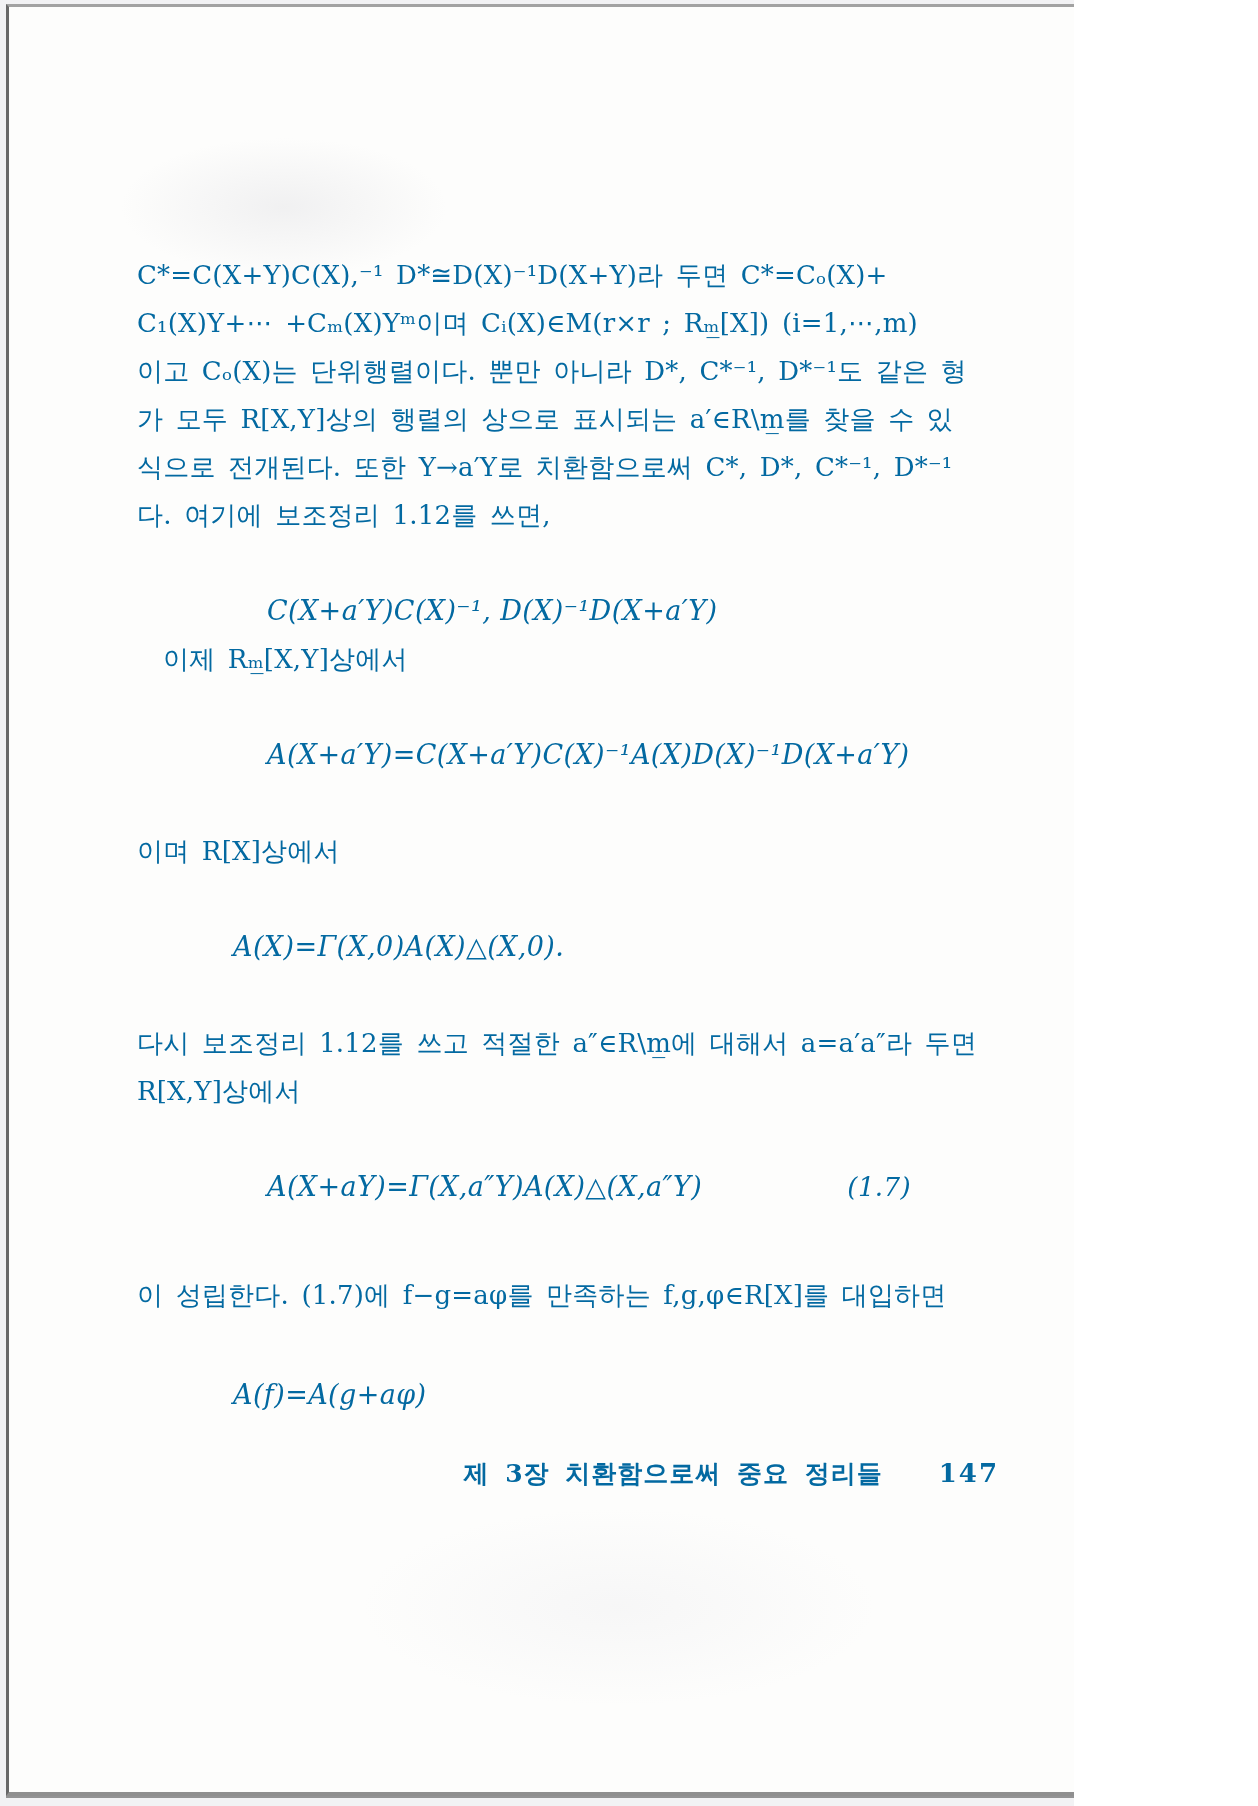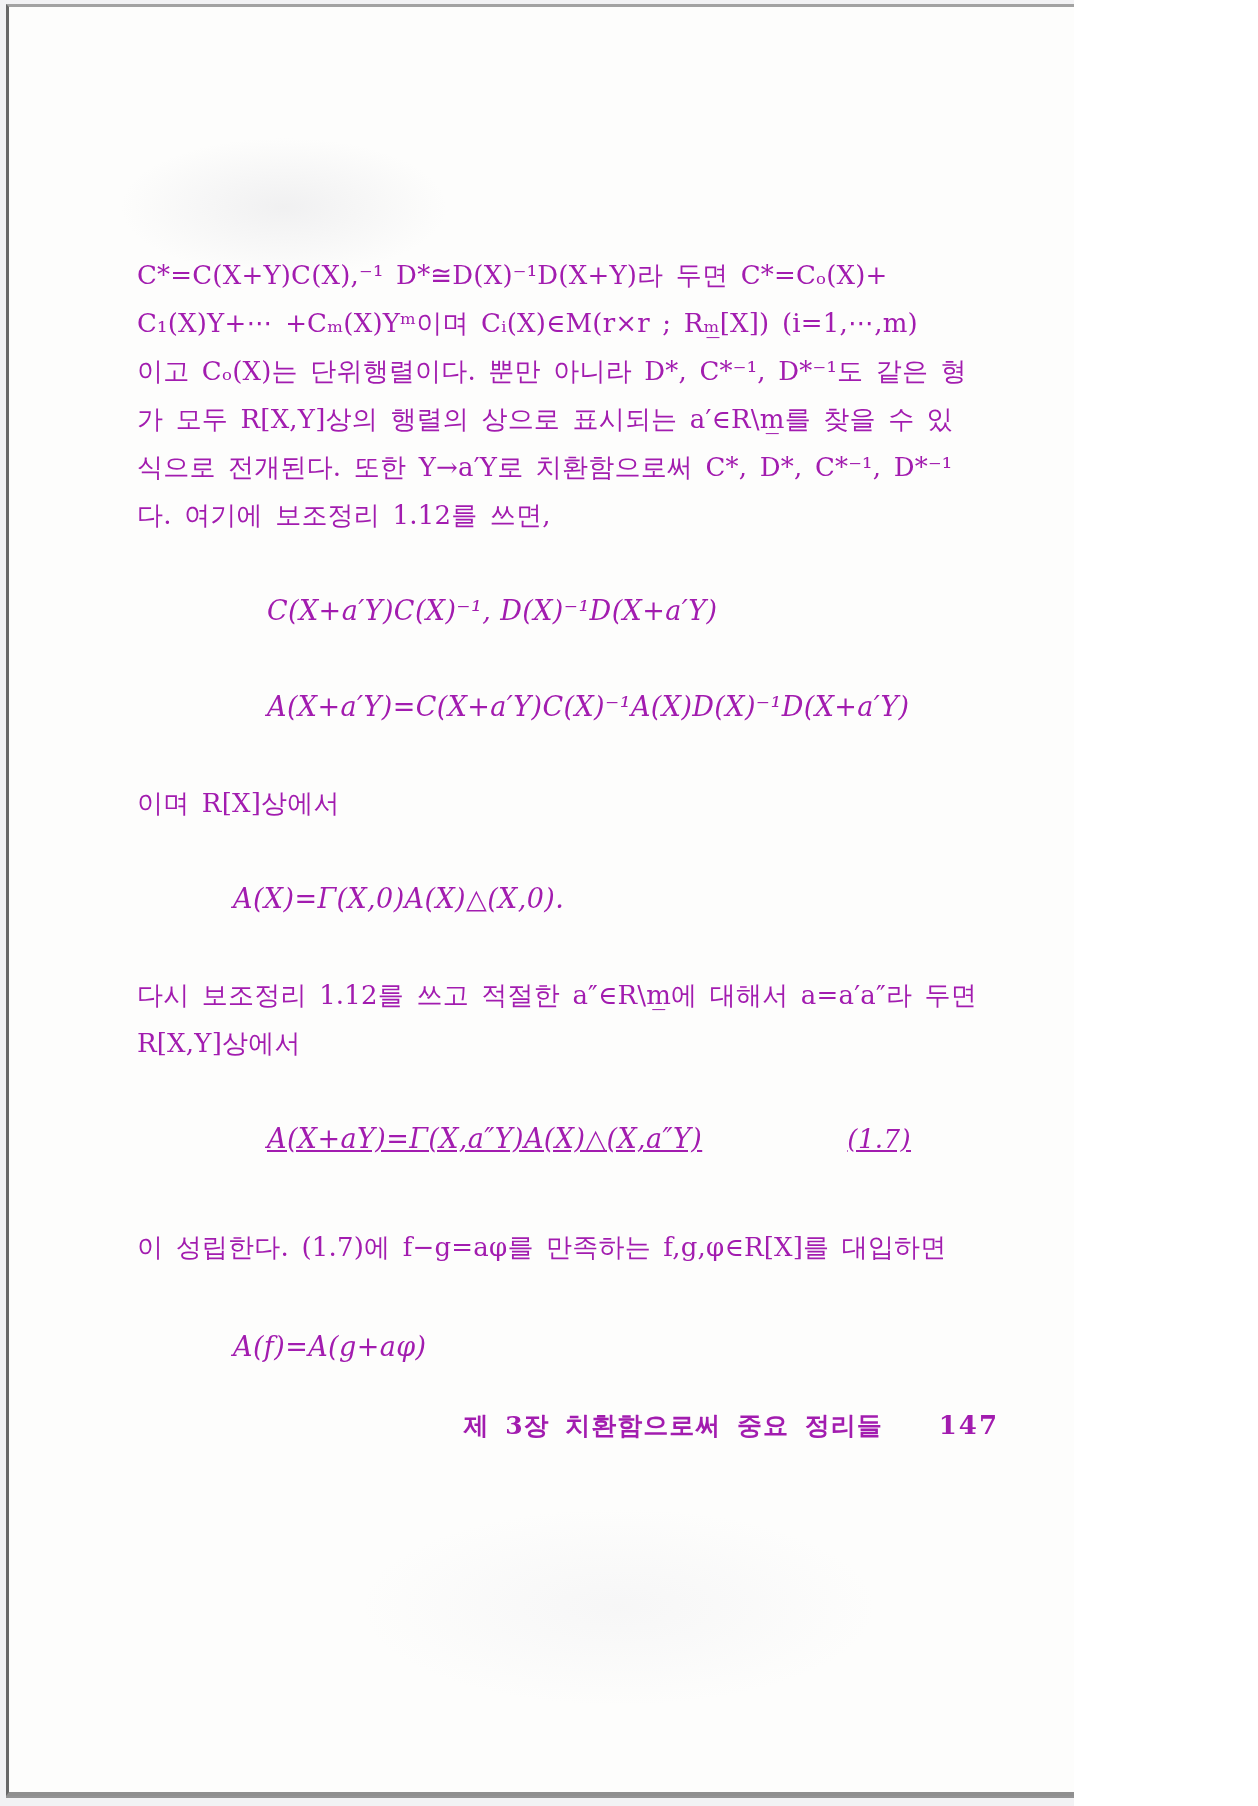--- a/index.html
+++ b/index.html
@@ -1,20 +1,20 @@
 <!DOCTYPE html>
 <html><head>
 <meta charset="utf-8">
 <style>
   html,body { margin:0; padding:0; }
   .canvas {
     position:relative; width:1074px; height:1806px;
     background:#f2f2f4; overflow:hidden;
     font-family:"DejaVu Serif","Liberation Serif","DejaVu Sans",serif;
-    color:#a21caf;
+    color:#0369a1;
   }
   .page {
     position:absolute; left:6px; top:4px; width:1194px; height:1792px;
     box-sizing:border-box; background:#fdfdfc;
     border-top:3px solid #a2a2a2;
     border-left:3px solid #686868;
     border-bottom:4px solid #8f8f8f;
     box-shadow:0 2px 0 rgba(70,70,70,0.55);
   }
   .edge-svg {
@@ -38,21 +38,21 @@
   .line {
     height:48px; line-height:48px; font-size:26px;
     white-space:nowrap; word-spacing:4px; letter-spacing:0.2px;
   }
   .indent1 { padding-left:26px; }
   .block { margin-top:48px; }
   .equation {
     height:48px; line-height:48px; font-size:27px;
     font-style:italic; white-space:nowrap; letter-spacing:0.4px;
   }
-  .eq-row { display:flex; align-items:flex-end;text-decoration:underline; }
+  .eq-row { display:flex; align-items:flex-end; }
   .eq-ind { padding-left:130px; }
   .eq-ind-sm { padding-left:96px;font-style:italic; }
   .eq-number { margin-left:auto; padding-right:14px; font-style:italic; font-size:26px; }
   .footer {
     margin-top:38px; width:862px; text-align:right;
     font-size:25px; font-weight:bold; letter-spacing:1px;
     white-space:nowrap; word-spacing:6px;
   }
   .pagenum { margin-left:56px; font-size:26px; letter-spacing:2px; }
 </style>
@@ -73,20 +73,21 @@
           <div class="line">C₁(X)Y+⋯ +Cₘ(X)Yᵐ이며  Cᵢ(X)∈M(r×r ; Rₘ̲[X])  (i=1,⋯,m)</div>
           <div class="line">이고 Cₒ(X)는 단위행렬이다.  뿐만 아니라 D*,  C*⁻¹,  D*⁻¹도 같은 형</div>
           <div class="line">가 모두 R[X,Y]상의 행렬의 상으로 표시되는 a′∈R\m̲를 찾을 수 있</div>
           <div class="line">식으로 전개된다.  또한 Y→a′Y로 치환함으로써  C*,  D*,  C*⁻¹,  D*⁻¹</div>
           <div class="line">다.  여기에 보조정리 1.12를 쓰면,</div>
         </div>
 
         <div class="equation eq-ind block">C(X+a′Y)C(X)⁻¹, D(X)⁻¹D(X+a′Y)</div>
 
 
+        <div class="line indent1">이제 Rₘ̲[X,Y]상에서</div>
 
         <div class="equation eq-ind block">A(X+a′Y)=C(X+a′Y)C(X)⁻¹A(X)D(X)⁻¹D(X+a′Y)</div>
 
         <div class="line block">이며 R[X]상에서</div>
 
         <div class="equation eq-ind-sm block">A(X)=Γ(X,0)A(X)△(X,0).</div>
 
         <div class="block">
           <div class="line">다시 보조정리 1.12를 쓰고 적절한 a″∈R\m̲에 대해서 a=a′a″라 두면</div>
           <div class="line">R[X,Y]상에서</div>

